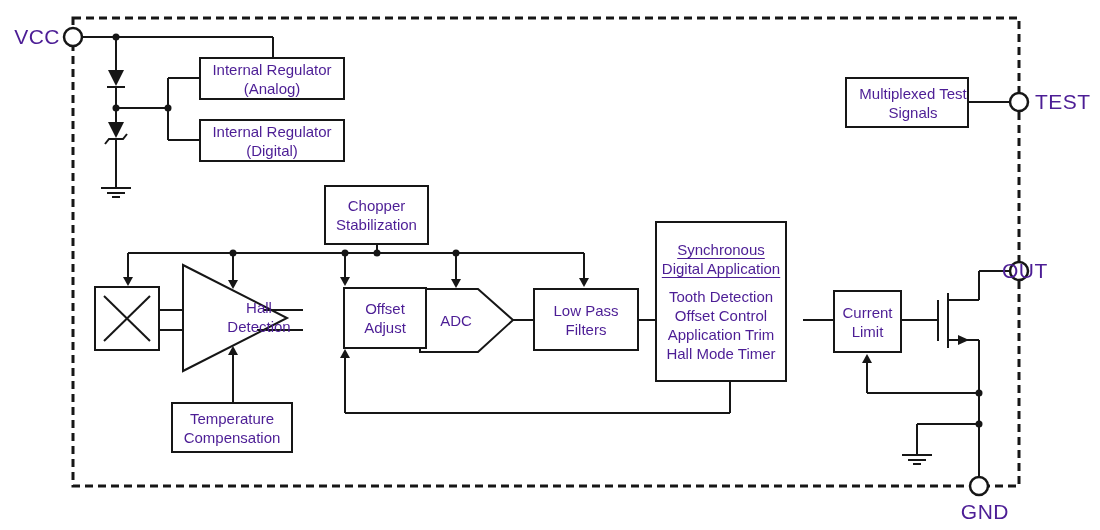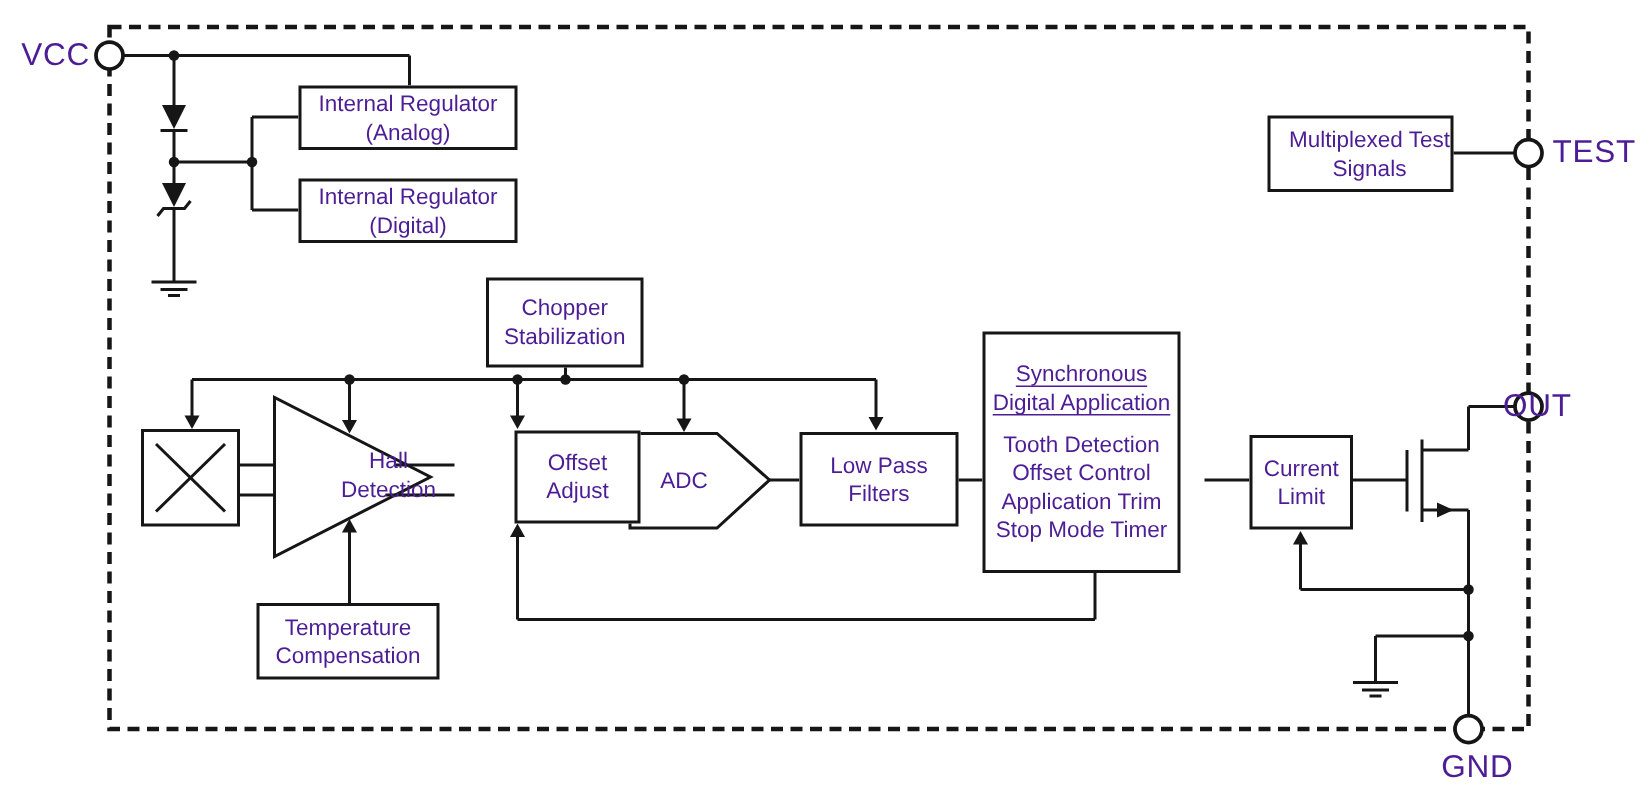--- a/index.html
+++ b/index.html
@@ -197,21 +197,21 @@
     <span>Filters</span>
   </div>
 
   <div class="box" style="left:655px;top:221px;width:132px;height:161px;">
     <span class="u">Synchronous</span>
     <span class="u">Digital Application</span>
     <span class="ctrl-gap"></span>
     <span>Tooth Detection</span>
     <span>Offset Control</span>
     <span>Application Trim</span>
-    <span>Stop Mode Timer</span>
+    <span>Hall Mode Timer</span>
   </div>
 
   <div class="box" style="left:171px;top:402px;width:122px;height:51px;">
     <span>Temperature</span>
     <span>Compensation</span>
   </div>
 
   <div class="box" style="left:833px;top:290px;width:69px;height:63px;">
     <span>Current</span>
     <span>Limit</span>

